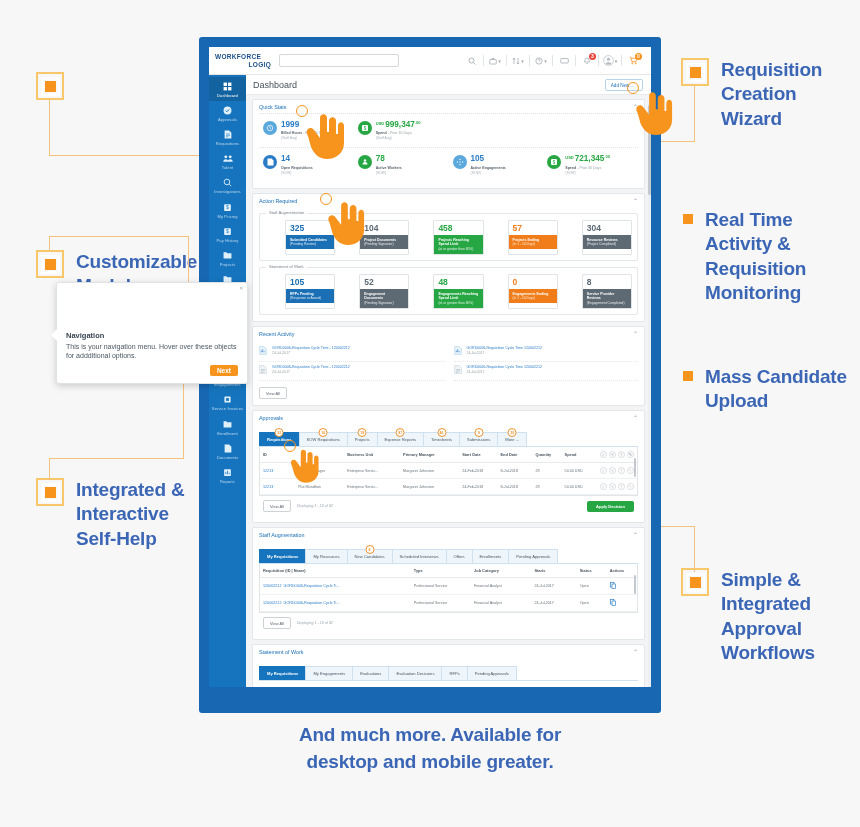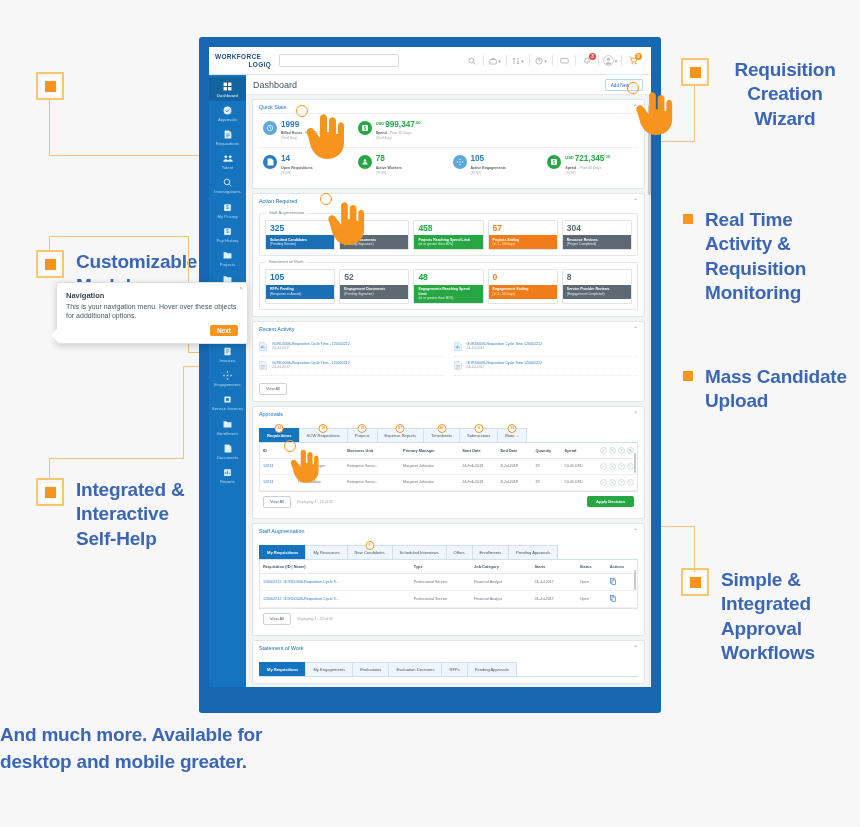--- a/index.html
+++ b/index.html
@@ -89,21 +89,21 @@
   .stat-lbl .sub { font-weight: normal; color: #9aa3ab; }
   .stat-sub { font-size: 3.4px; color: #aab2b9; line-height: 1.3; }
   .sep-row { border-bottom: 1px dotted #dfe3e6; }
 
   
   .ar-group { border: 1px solid #e4e7ea; border-radius: 2px; margin-top: 6px;
               padding: 6px 5px 5px; position: relative; }
   .ar-legend { position: absolute; top: -4px; left: 6px; background: #fff; padding: 0 3px;
                font-size: 4.2px; color: #7b858e; }
   .ar-grid { display: grid; grid-template-columns: repeat(5, 1fr); gap: 4px; }
-  .ar-card { border: 1px solid #e1e4e7; border-radius: 1px; overflow: hidden; background: #fff; }
+  .ar-card { border: 1px solid #e1e4e7; border-radius: 1px; overflow: hidden; background: #fff; margin-left: 20px; }
   .ar-num { font-size: 8.5px; font-weight: bold; padding: 3px 4px 3px; line-height: 1; }
   .ar-foot { padding: 2.5px 4px 3px; color: #fff; }
   .ar-l1 { font-size: 3.5px; font-weight: bold; line-height: 1.25; }
   .ar-l2 { font-size: 3.3px; opacity: .85; line-height: 1.25; }
 
   
   .act-grid { display: grid; grid-template-columns: 1fr 1fr; gap: 0 10px; padding-top: 3px; }
   .act-row { display: flex; gap: 4px; padding: 3.5px 0; border-bottom: 1px dotted #e6e9ec;
              align-items: flex-start; }
   .act-ico { width: 9px; height: 11px; flex: 0 0 9px; }
@@ -150,35 +150,35 @@
   
   .pagescroll { position: absolute; right: 0; top: 28px; bottom: 0; width: 3px; background: #eceff1; }
   .pagescroll i { position: absolute; top: 2px; left: 0; width: 3px; height: 90px;
                   background: #c3c9ce; border-radius: 2px; display: block; }
 
   
   .tooltip { position: absolute; left: 56px; top: 282px; width: 192px; background: #fff;
              border: 1px solid #dfe2e5; border-radius: 3px; box-shadow: 0 2px 7px rgba(0,0,0,.18);
              padding: 8px 9px 7px; z-index: 40; }
   .tt-close { position: absolute; top: 2px; right: 4px; font-size: 6px; color: #9aa3ab; }
-  .tt-title { font-size: 7.5px; font-weight: bold; color: #3a4550; margin-bottom: 2px; }
+  .tt-title { font-size: 7.5px; font-weight: bold; color: #3a4550; margin-bottom: 2px; margin-top: 40px; }
   .tt-body { font-size: 7px; color: #4a5660; line-height: 1.35; }
   .tt-next { float: right; margin-top: 4px; background: #f7941e; color: #fff; font-size: 6.5px;
              font-weight: bold; padding: 2px 7px; border-radius: 2px; }
   .tt-arrow { position: absolute; left: -6px; top: 46px; width: 0; height: 0;
               border-top: 6px solid transparent; border-bottom: 6px solid transparent;
               border-right: 6px solid #fff; }
 
   
   .hand { position: absolute; z-index: 30; }
   .ring { position: absolute; width: 12px; height: 12px; border: 1.5px solid #f7941e;
           border-radius: 50%; z-index: 29; }
 
   
-  .caption { position: absolute; left: 0; right: 0; top: 722px; text-align: left;
+  .caption { position: absolute; left: 0; right: 0; top: 722px; text-align: center;
              font-size: 19px; font-weight: bold; color: #3b66b5; line-height: 1.4;
              letter-spacing: -0.2px; }
 </style>
 </head>
 <body>
 
 <div class="anno" style="left:36px; top:72px; width:165px;">
   <div class="anno-marker">
       <i></i>
     </div>
@@ -200,21 +200,21 @@
 <div class="conn" style="left:49px; top:155px; width:275px; height:1px; border-top-width:1.5px;"></div>
 <div class="conn" style="left:49px; top:236px; width:1px; height:16px; border-left-width:1.5px;"></div>
 <div class="conn" style="left:49px; top:236px; width:140px; height:1px; border-top-width:1.5px;"></div>
 <div class="conn" style="left:188px; top:236px; width:1px; height:117px; border-left-width:1.5px;"></div>
 <div class="conn" style="left:188px; top:352px; width:72px; height:1px; border-top-width:1.5px;"></div>
 <div class="conn" style="left:49px; top:458px; width:1px; height:22px; border-left-width:1.5px;"></div>
 <div class="conn" style="left:49px; top:458px; width:135px; height:1px; border-top-width:1.5px;"></div>
 <div class="conn" style="left:183px; top:366px; width:1px; height:93px; border-left-width:1.5px;"></div>
 <div class="conn" style="left:183px; top:366px; width:30px; height:1px; border-top-width:1.5px;"></div>
 
-<div class="anno" style="left:681px; top:58px; width:168px;text-align:center;">
+<div class="anno" style="left:681px; top:58px; width:168px;">
   <div class="anno-marker">
       <i></i>
     </div>
   <div class="anno-text">Requisition Creation Wizard</div>
 </div>
 <div class="anno" style="left:683px; top:208px; width:168px;">
   <div class="anno-marker plain">
       <i></i>
     </div>
   <div class="anno-text">Real Time Activity &amp; Requisition Monitoring</div>

